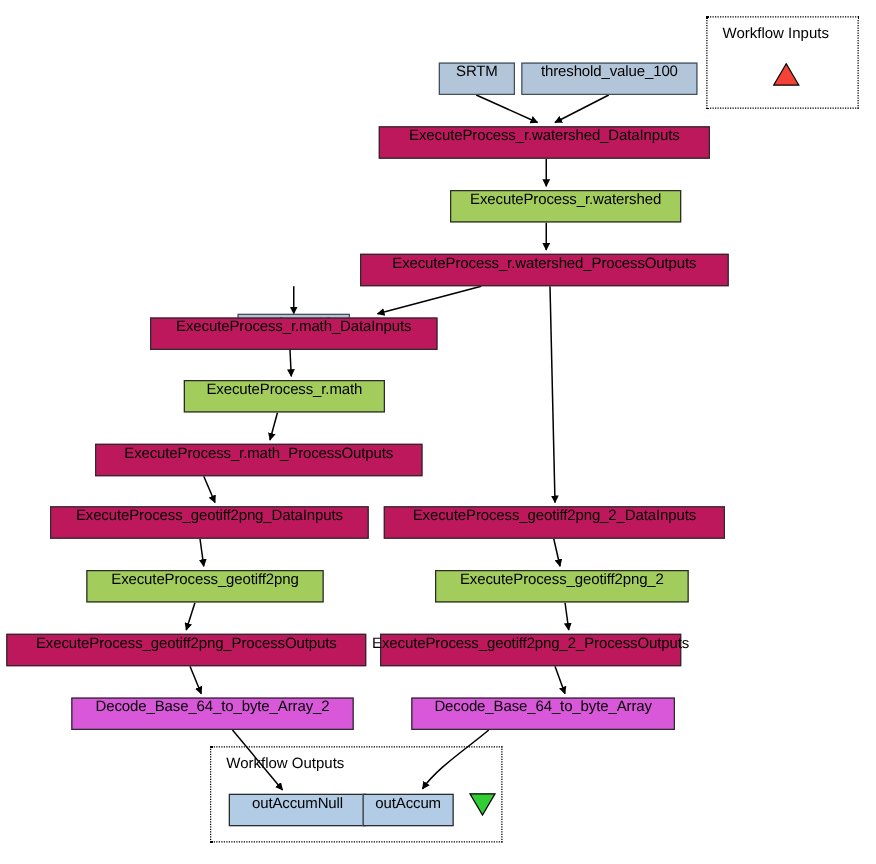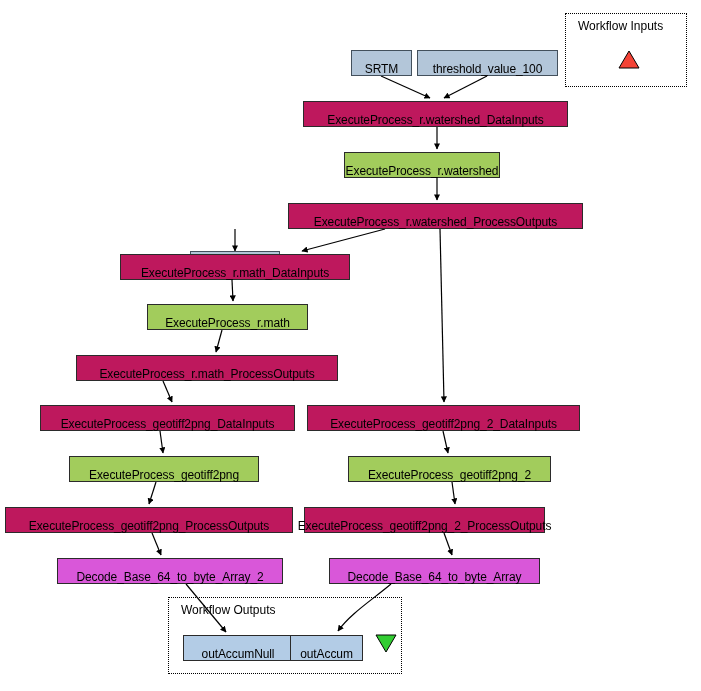--- a/index.html
+++ b/index.html
@@ -21,21 +21,21 @@
     top: 0;
     width: 701px;
     height: 691px;
     pointer-events: none;
   }
   .node {
     position: absolute;
     box-sizing: border-box;
     border: 1px solid #2b2b2b;
     display: flex;
-    align-items: flex-end;
+    align-items: flex-start;
     justify-content: center;
     font-size: 12px;
     color: #000000;
     white-space: nowrap;
     line-height: 1;
     letter-spacing: -0.1px;
   }
   .node.input  { background: #b3c6d9; border-color: #43505c; }
   .node.output { background: #b3cce6; border-color: #2b2b2b; }
   .node.data   { background: #be185d; border-color: #2b2b2b; }
@@ -100,21 +100,21 @@
   <div id="node-group">
       <div class="node input" style="left: 351px; top: 50px; width: 61px; height: 26px;">
         <span>SRTM</span>
       </div>
       <div class="node input" style="left: 417px; top: 50px; width: 141px; height: 26px;">
         <span>threshold_value_100</span>
       </div>
       <div class="node data" style="left: 303px; top: 101px; width: 265px; height: 26px;">
         <span>ExecuteProcess_r.watershed_DataInputs</span>
       </div>
-      <div class="node proc" style="left: 344px; top: 152px; width: 156px; height: 26px;">
+      <div class="node proc" style="left: 360px; top: 152px; width: 185px; height: 26px;">
         <span>ExecuteProcess_r.watershed</span>
       </div>
       <div class="node data" style="left: 288px; top: 203px; width: 295px; height: 26px;">
         <span>ExecuteProcess_r.watershed_ProcessOutputs</span>
       </div>
       <div class="node input" style="left: 190px; top: 203px; width: 90px; height: 26px; margin-top: 48px;">
         <span>math_gt_10</span>
       </div>
       <div class="node data" style="left: 120px; top: 254px; width: 230px; height: 26px;">
         <span>ExecuteProcess_r.math_DataInputs</span>

